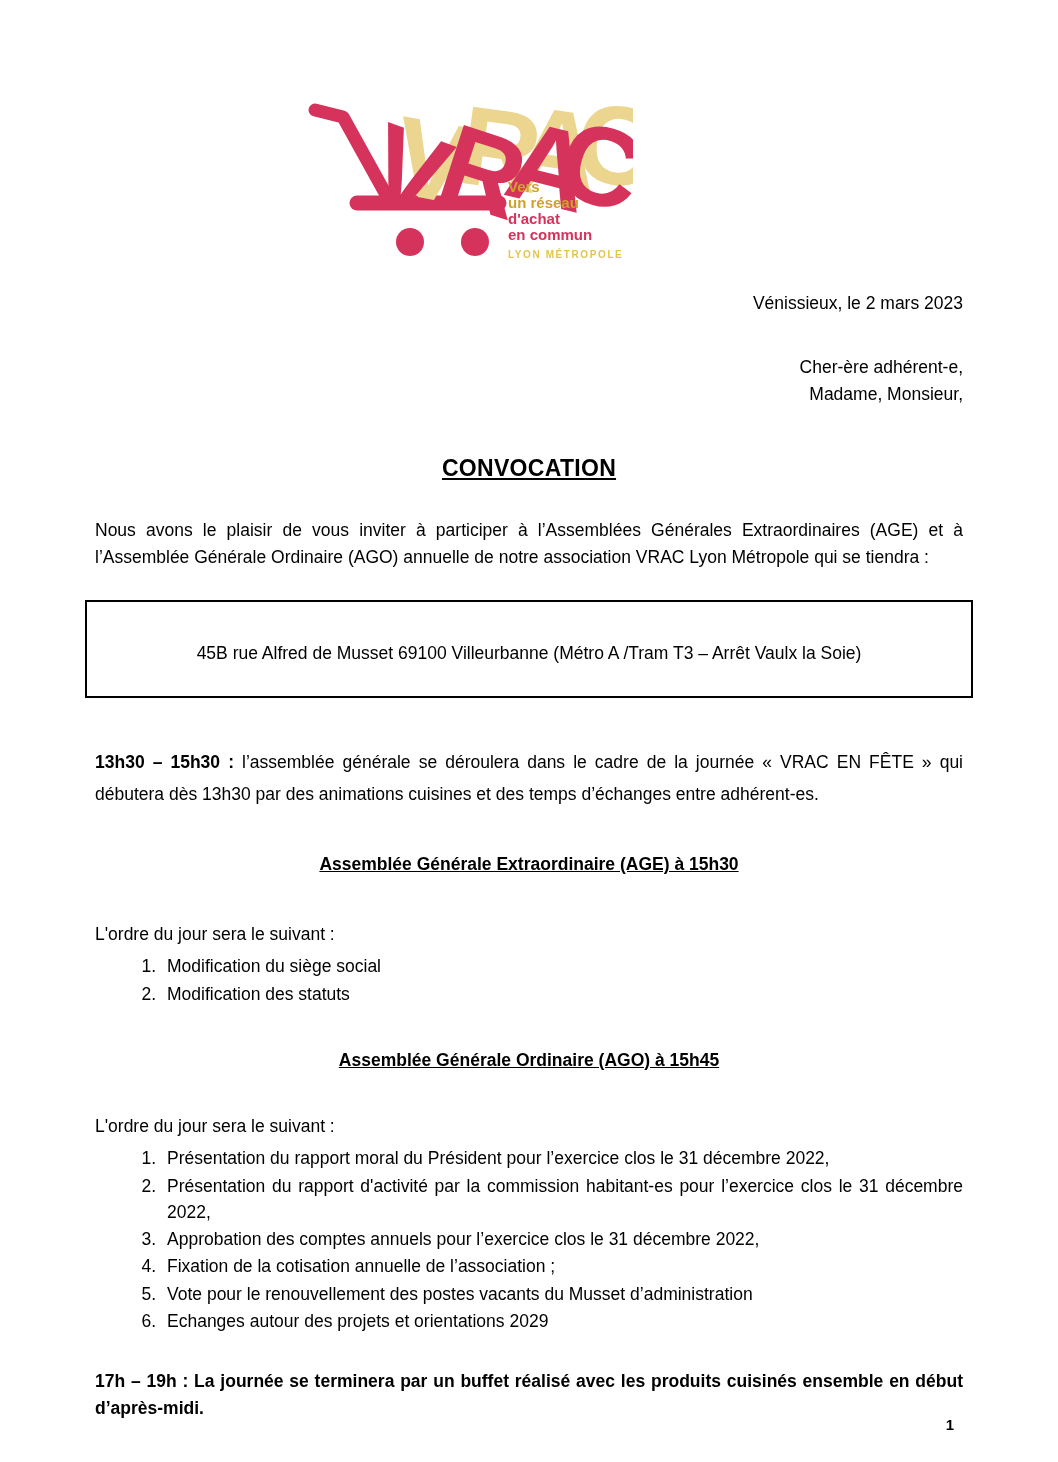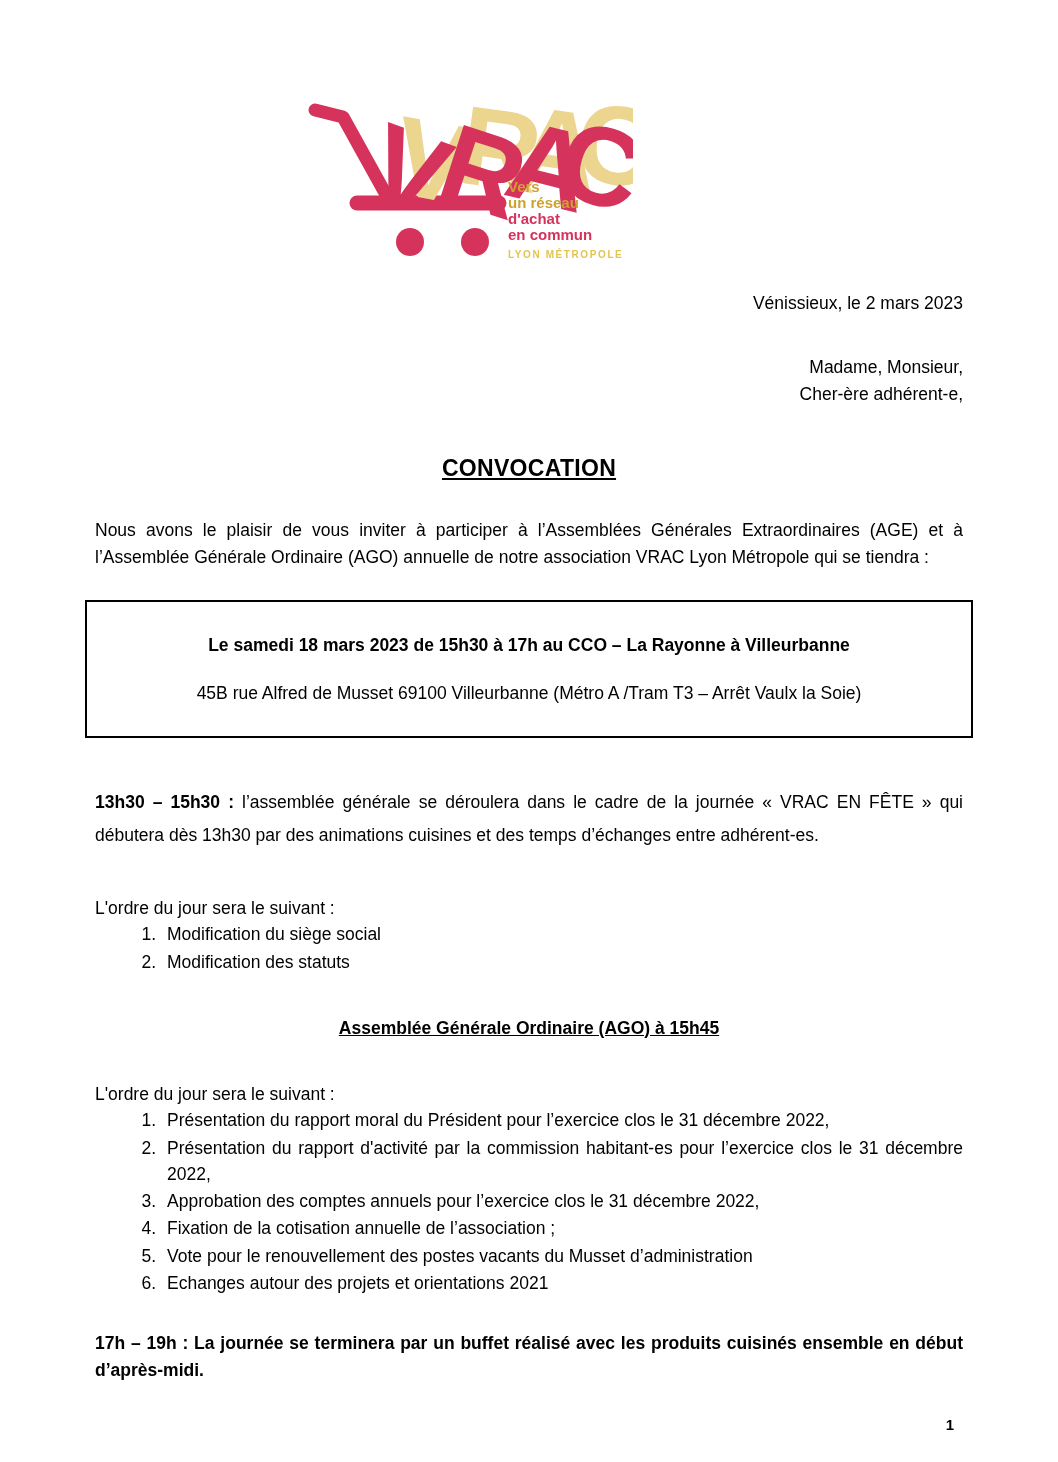--- a/index.html
+++ b/index.html
@@ -62,21 +62,21 @@
     font-size: 17.5px;
     font-weight: bold;
     margin: 40px 0 0 0;
   }
   .section-heading span { text-decoration: underline; }
 
   .list-intro { margin: 44px 0 0 0; }
   .list-intro.tight { margin: 40px 0 0 0; }
 
   ol.agenda {
-    margin: 0 0 0 0;
+    margin: 6px 0 0 0;
     padding-left: 66px;
     text-align: justify;
   }
   ol.agenda > li { padding-left: 6px; margin: 0 0 1px 0; }
   ul.sub {
     list-style-type: circle;
     margin: 1px 0 1px 0;
     padding-left: 28px;
     text-align: justify;
   }
@@ -129,50 +129,50 @@
         <text x="205" y="138" fill="#d6335c">d'achat</text>
         <text x="205" y="154" fill="#d6335c">en commun</text>
         <text x="205" y="172" fill="#e3c44f" font-size="10" letter-spacing="1.6">LYON MÉTROPOLE</text>
       </g>
     </svg>
   </div>
 
   <div class="dateline">Vénissieux, le 2 mars 2023</div>
 
   <div class="salutation">
+    <div>Cher-ère adhérent-e,</div>
     <div>Madame, Monsieur,</div>
-    <div>Cher-ère adhérent-e,</div>
   </div>
 
   <h1 class="doc-title"><span>CONVOCATION</span></h1>
 
   <p class="intro">Nous avons le plaisir de vous inviter à participer à l’Assemblées Générales Extraordinaires (AGE) et à l’Assemblée Générale Ordinaire (AGO) annuelle de notre association VRAC Lyon Métropole qui se tiendra :</p>
 
   <div class="event-box">
-    <p class="line1">Le samedi 18 mars 2023 de 15h30 à 17h au CCO – La Rayonne à Villeurbanne</p>
     <p class="line2">45B rue Alfred de Musset 69100 Villeurbanne (Métro A /Tram T3 – Arrêt Vaulx la Soie)</p>
   </div>
 
   <p class="schedule"><strong>13h30 – 15h30 :</strong><span> l’assemblée générale se déroulera dans le cadre de la journée « VRAC EN FÊTE » qui débutera dès 13h30 par des animations cuisines et des temps d’échanges entre adhérent-es.</span></p>
 
+  <h2 class="section-heading"><span>Assemblée Générale Extraordinaire (AGE) à 15h30</span></h2>
   <p class="list-intro">L'ordre du jour sera le suivant :</p>
   <ol class="agenda">
     <li>Modification du siège social</li>
     <li>Modification des statuts</li>
   </ol>
 
   <h2 class="section-heading"><span>Assemblée Générale Ordinaire (AGO) à 15h45</span></h2>
   <p class="list-intro tight">L'ordre du jour sera le suivant :</p>
   <ol class="agenda">
     <li><span>Présentation du rapport moral du Président pour l’exercice clos le 31 décembre 2022,</span></li>
     <li><span>Présentation du rapport d'activité par la commission habitant-es pour l’exercice clos le 31 décembre 2022,</span></li>
     <li><span>Approbation des comptes annuels pour l’exercice clos le 31 décembre 2022,</span>
     </li>
     <li><span>Fixation de la cotisation annuelle de l’association ;</span></li>
     <li><span>Vote pour le renouvellement des postes vacants du Musset d’administration</span></li>
-    <li><span>Echanges autour des projets et orientations 2021</span></li>
+    <li><span>Echanges autour des projets et orientations 2029</span></li>
   </ol>
 
   <p class="closing">17h – 19h : La journée se terminera par un buffet réalisé avec les produits cuisinés ensemble en début d’après-midi.</p>
 
   <div class="page-number">1</div>
 
 </div>
 
 </body></html>

